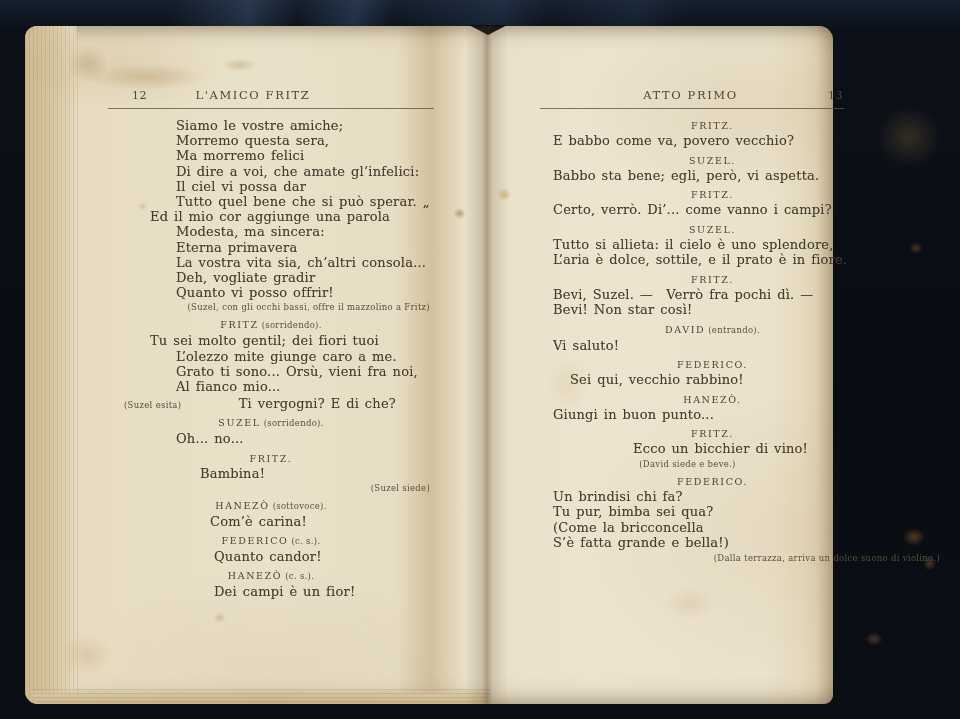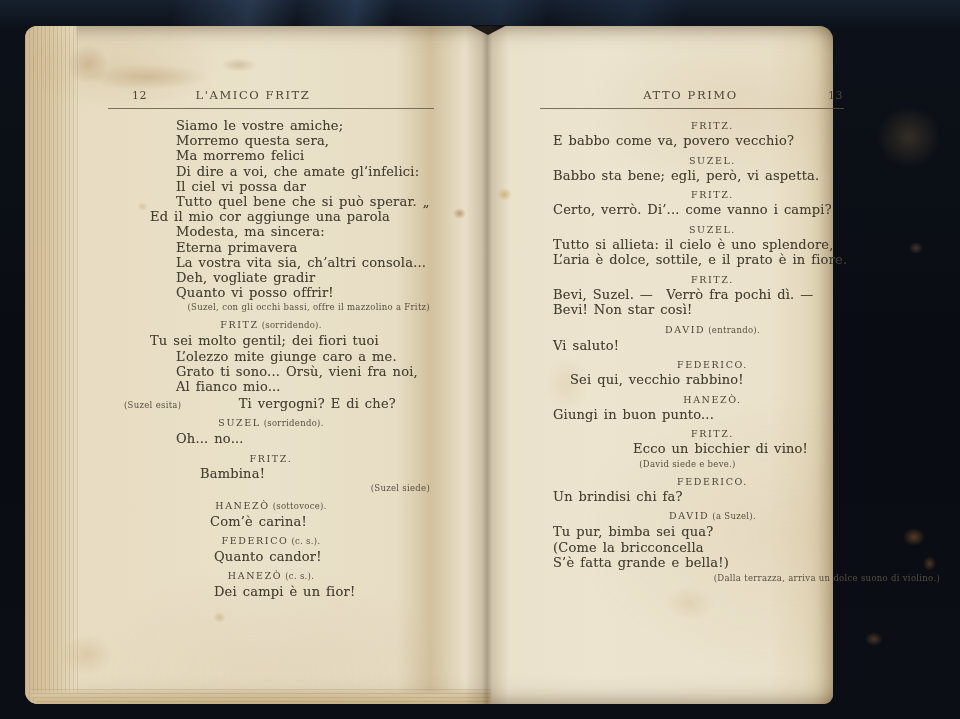--- a/index.html
+++ b/index.html
@@ -158,21 +158,20 @@
           <div class="verse r0">Vi saluto!</div>
           <div class="cname"><span class="nm">FEDERICO.</span></div>
           <div class="verse r1">Sei qui, vecchio rabbino!</div>
           <div class="cname"><span class="nm">HANEZÒ.</span></div>
           <div class="verse r0">Giungi in buon punto...</div>
           <div class="cname"><span class="nm">FRITZ.</span></div>
           <div class="verse r2">Ecco un bicchier di vino!</div>
           <div class="stage-dir sright-in">(David siede e beve.)</div>
           <div class="cname"><span class="nm">FEDERICO.</span></div>
           <div class="verse r0">Un brindisi chi fa?</div>
-          <div class="cname"><span class="nm">DAVID</span><span class="note"> (a Suzel).</span></div>
           <div class="verse r0">Tu pur, bimba sei qua?</div>
           <div class="verse r0">(Come la bricconcella</div>
           <div class="verse r0">S’è fatta grande e bella!)</div>
           <div class="stage-dir swide">(Dalla terrazza, arriva un dolce suono di violino.)</div>
         </div>
     </div>
   </div>
 </div>
 
 </body></html>

